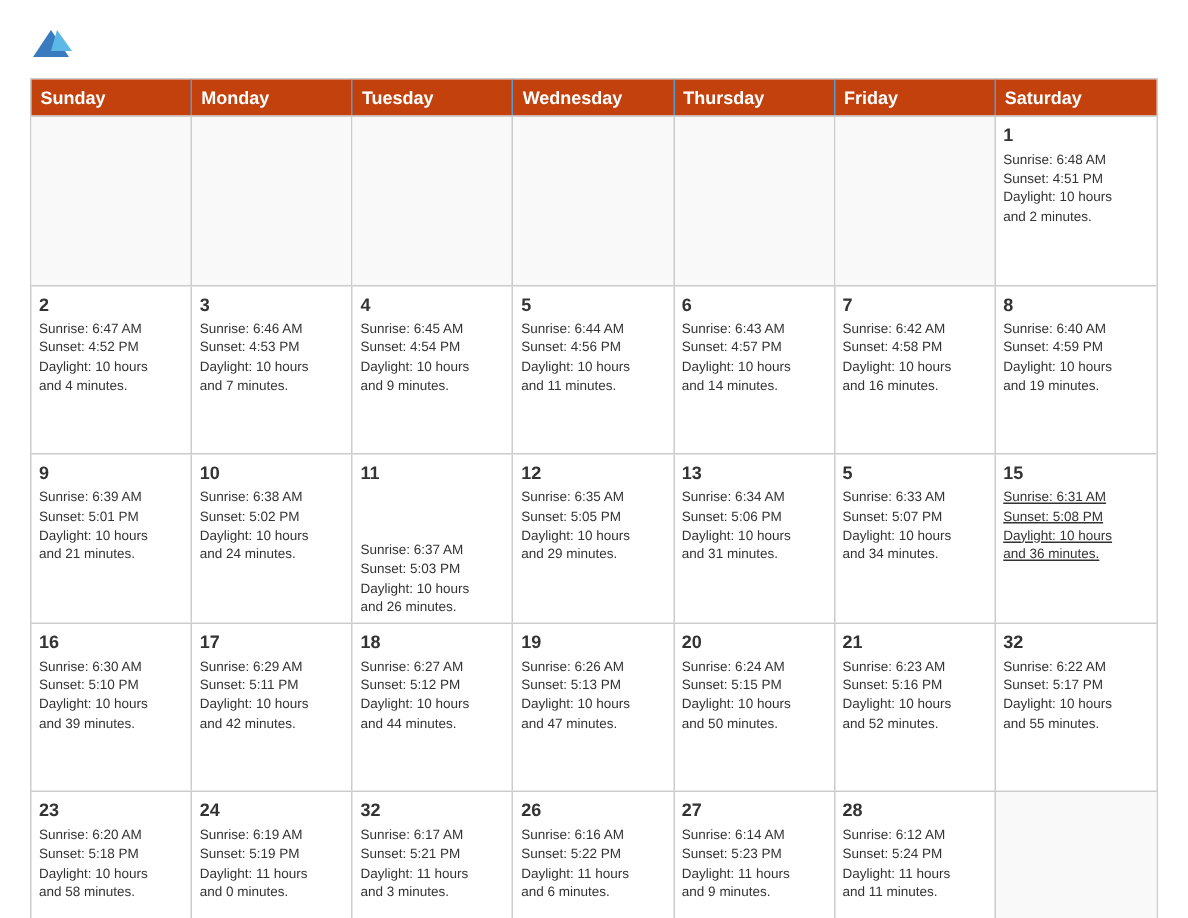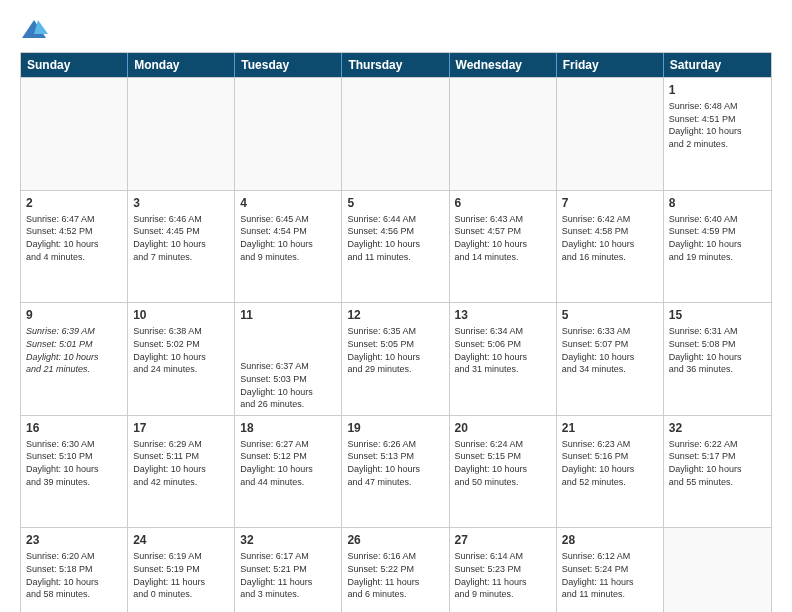--- a/index.html
+++ b/index.html
@@ -62,21 +62,21 @@
     }
     .calendar {
       flex: 1;
       display: flex;
       flex-direction: column;
       border: 1px solid #ccc;
     }
     .cal-header {
       display: grid;
       grid-template-columns: repeat(7, 1fr);
-      background: #0c4a6e;
+      background: #c2410c;
     }
     .cal-header-cell {
       color: #fff;
       font-size: 12px;
       font-weight: bold;
       padding: 5px 6px;
       text-align: left;
       border-right: 1px solid #5a9ad4;
     }
     .cal-header-cell:last-child { border-right: none; }
@@ -132,22 +132,22 @@
       <div class="month-year"></div>
       <div class="location"></div>
     </div>
   </div>
 
   <div class="calendar">
     <div class="cal-header">
     <div class="cal-header-cell">Sunday</div>
         <div class="cal-header-cell">Monday</div>
         <div class="cal-header-cell">Tuesday</div>
+        <div class="cal-header-cell">Wednesday</div>
         <div class="cal-header-cell">Thursday</div>
-        <div class="cal-header-cell">Wednesday</div>
         <div class="cal-header-cell">Friday</div>
         <div class="cal-header-cell">Saturday</div>
       </div>
     <div class="cal-body">
     <div class="cal-row">
           <div class="cal-cell empty"></div>
           <div class="cal-cell empty"></div>
           <div class="cal-cell empty"></div>
           <div class="cal-cell empty"></div>
           <div class="cal-cell empty"></div>
@@ -164,21 +164,21 @@
           <div class="cal-cell">
             <span class="cell-day">2</span>
             <div class="cell-info" style="white-space: pre-line;">Sunrise: 6:47 AM
 Sunset: 4:52 PM
 Daylight: 10 hours
 and 4 minutes.</div>
           </div>
           <div class="cal-cell">
             <span class="cell-day">3</span>
             <div class="cell-info" style="white-space: pre-line;">Sunrise: 6:46 AM
-Sunset: 4:45 PM
+Sunset: 4:53 PM
 Daylight: 10 hours
 and 7 minutes.</div>
           </div>
           <div class="cal-cell">
             <span class="cell-day">4</span>
             <div class="cell-info" style="white-space: pre-line;">Sunrise: 6:45 AM
 Sunset: 4:54 PM
 Daylight: 10 hours
 and 9 minutes.</div>
           </div>
@@ -207,21 +207,21 @@
             <span class="cell-day">8</span>
             <div class="cell-info" style="white-space: pre-line;">Sunrise: 6:40 AM
 Sunset: 4:59 PM
 Daylight: 10 hours
 and 19 minutes.</div>
           </div>
         </div>
         <div class="cal-row">
           <div class="cal-cell">
             <span class="cell-day">9</span>
-            <div class="cell-info" style="white-space: pre-line; font-style: italic;">Sunrise: 6:39 AM
+            <div class="cell-info" style="white-space: pre-line;">Sunrise: 6:39 AM
 Sunset: 5:01 PM
 Daylight: 10 hours
 and 21 minutes.</div>
           </div>
           <div class="cal-cell">
             <span class="cell-day">10</span>
             <div class="cell-info" style="white-space: pre-line;">Sunrise: 6:38 AM
 Sunset: 5:02 PM
 Daylight: 10 hours
 and 24 minutes.</div>
@@ -249,21 +249,21 @@
           </div>
           <div class="cal-cell">
             <span class="cell-day">5</span>
             <div class="cell-info" style="white-space: pre-line;">Sunrise: 6:33 AM
 Sunset: 5:07 PM
 Daylight: 10 hours
 and 34 minutes.</div>
           </div>
           <div class="cal-cell">
             <span class="cell-day">15</span>
-            <div class="cell-info" style="white-space: pre-line;">Sunrise: 6:31 AM
+            <div class="cell-info" style="white-space: pre-line; text-decoration: underline;">Sunrise: 6:31 AM
 Sunset: 5:08 PM
 Daylight: 10 hours
 and 36 minutes.</div>
           </div>
         </div>
         <div class="cal-row">
           <div class="cal-cell">
             <span class="cell-day">16</span>
             <div class="cell-info" style="white-space: pre-line;">Sunrise: 6:30 AM
 Sunset: 5:10 PM

